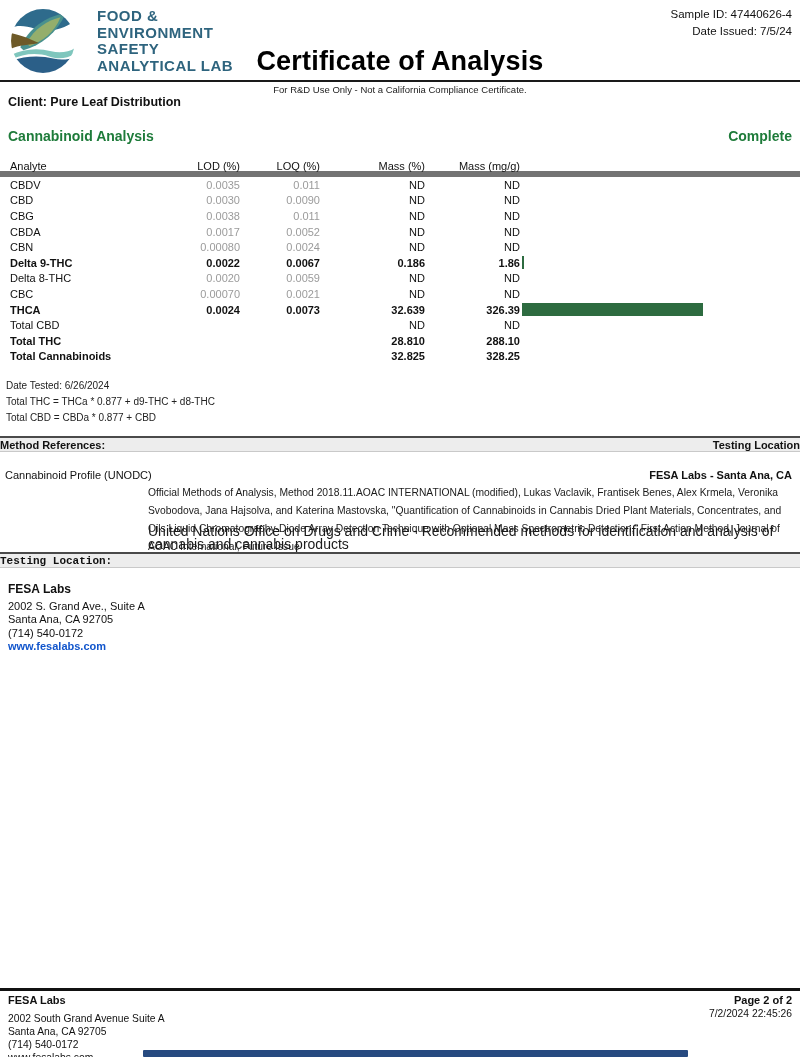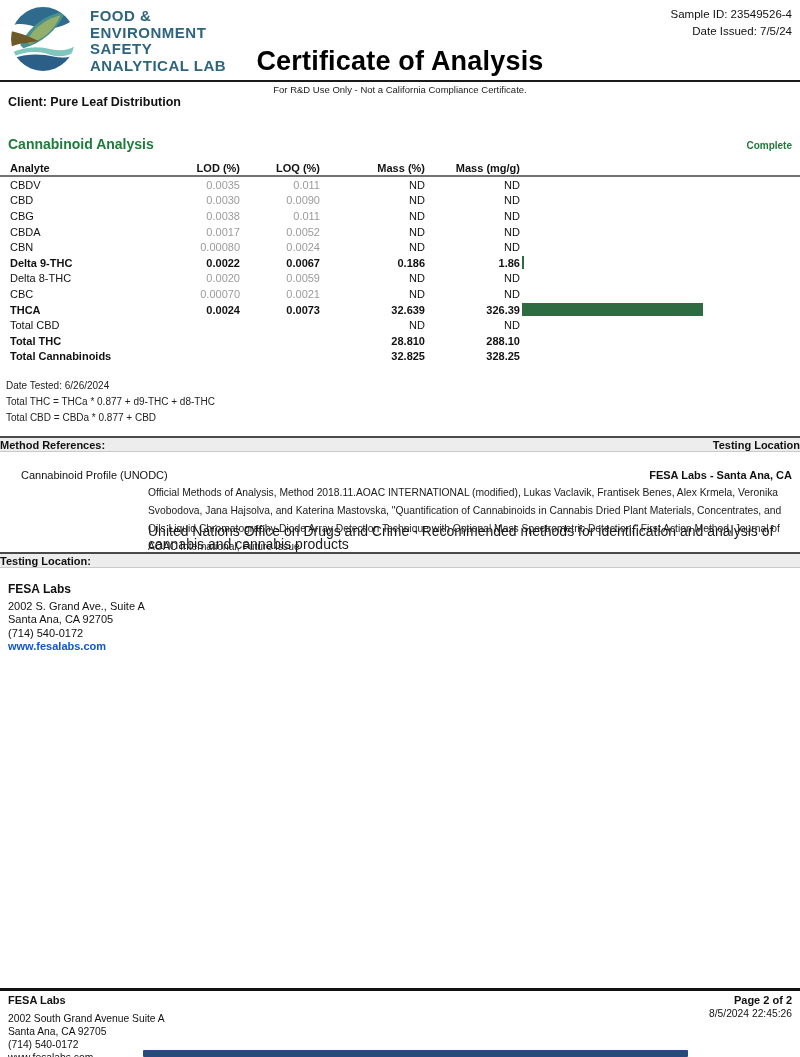--- a/index.html
+++ b/index.html
@@ -7,55 +7,55 @@
   body { font-family: "Liberation Sans", sans-serif; color: #111; }
   .page {
     position: relative;
     width: 800px;
     height: 1057px;
     margin: 0 auto;
     background: #fff;
     overflow: hidden;
   }
   
-  .logo-wrap { position: absolute; left: 10px; top: 4px; display: flex; align-items: center; }
+  .logo-wrap { position: absolute; left: 10px; top: 4px; display: flex; align-items: flex-end; gap: 7px; }
   .logo-circle { width: 66px; height: 66px; }
   .logo-text { margin-left: 14px; margin-top: 4px; color: #2e647e; font-weight: 600; font-size: 15px; line-height: 16.5px; letter-spacing: 0.5px; }
   .sample-meta { position: absolute; right: 8px; top: 6px; text-align: right; font-size: 11.5px; line-height: 17px; color: #111; }
   .coa-title { position: absolute; left: 0; right: 0; top: 46px; text-align: center; font-size: 27px; font-weight: bold; color: #000; letter-spacing: 0.2px; }
   .header-rule { position: absolute; left: 0; top: 80px; width: 800px; height: 2px; background: #1a1a1a; }
   .coa-subtitle { position: absolute; left: 0; right: 0; top: 84px; text-align: center; font-size: 9.5px; color: #222; }
   .client-line { position: absolute; left: 8px; top: 95px; font-size: 12.5px; font-weight: bold; }
   
-  .section-head { position: absolute; left: 8px; right: 8px; top: 136px; display: flex; justify-content: space-between; align-items: baseline; gap: 28px; }
+  .section-head { position: absolute; left: 8px; right: 8px; top: 128px; display: flex; justify-content: space-between; align-items: baseline; gap: 28px; }
   .section-title { font-size: 14px; font-weight: bold; }
-  .section-status { font-size: 10px; font-weight: bold; }
+  .section-status { font-size: 14px; font-weight: bold; }
   
   .cann-table { position: absolute; left: 0; top: 160px; width: 800px; }
   .t-row { display: flex; align-items: center; height: 15.6px; font-size: 11px; }
-  .t-head { height: 17px; font-weight: bold; border-bottom: 2px solid #737373; }
+  .t-head { height: 17px; font-weight: normal; border-bottom: 6px solid #737373; }
   .c-analyte { width: 190px; padding-left: 10px; text-align: left; }
   .c-lod { width: 50px; text-align: right; }
   .c-loq { width: 80px; text-align: right; }
   .c-masspct { width: 105px; text-align: right; }
   .c-massmg { width: 95px; text-align: right; }
   .c-bar { flex: 1; height: 100%; display: flex; align-items: center; padding-left: 2px; }
   .bar-fill { height: 13px; }
   .t-row .gray { color: #9b9b9b; }
   .t-row.bold .c-analyte, .t-row.bold .c-lod, .t-row.bold .c-loq,
   .t-row.bold .c-masspct, .t-row.bold .c-massmg { font-weight: bold; color: #111; }
   
   .notes { position: absolute; left: 6px; top: 378px; font-size: 10px; line-height: 15.5px; color: #222; }
   .notes div { margin-bottom: 0.5px; }
   
   .gray-bar { position: absolute; left: 0; width: 800px; height: 16px; background: #ededed; border-top: 2px solid #4a4a4a; border-bottom: 1px solid #c9c9c9; display: flex; justify-content: space-between; align-items: center; padding: 0 0; font-size: 11px; font-weight: bold; color: #111; }
   .bar-methods { top: 436px; }
-  .bar-testing { top: 552px; }
-  
-  .method-row { position: absolute; left: 21px; right: 8px; top: 469px; display: flex; justify-content: space-between; font-size: 11px; }
+  .bar-testing { top: 552px; font-family: Liberation Mono, monospace; }
+  
+  .method-row { position: absolute; left: 5px; right: 8px; top: 469px; display: flex; justify-content: space-between; font-size: 11px; }
   .method-right { font-weight: bold; }
   .method-para { position: absolute; left: 148px; top: 484px; width: 648px; font-size: 10.3px; line-height: 18px; color: #1a1a1a; }
   .method-para2 { position: absolute; left: 148px; top: 525px; width: 648px; font-size: 14px; line-height: 13px; color: #1a1a1a; }
   
   .loc-block { position: absolute; left: 8px; top: 583px; font-size: 11px; line-height: 13.5px; }
   .loc-name { font-size: 12px; font-weight: bold; margin-bottom: 3px; }
   .loc-link { color: #1155cc; font-weight: bold; }
   
   .footer-rule { position: absolute; left: 0; top: 988px; width: 800px; height: 3px; background: #111; }
   .footer-left { position: absolute; left: 8px; top: 994px; font-size: 10.3px; line-height: 13px; }
@@ -88,21 +88,21 @@
     </svg>
     <div class="logo-text" style="color: rgb(46, 100, 126);">
       <div>FOOD &amp;</div>
       <div>ENVIRONMENT</div>
       <div>SAFETY</div>
       <div>ANALYTICAL LAB</div>
     </div>
   </div>
 
   <div class="sample-meta">
-    <div>Sample ID: 23549526-4</div>
+    <div>Sample ID: 47440626-4</div>
     <div>Date Issued: 7/5/24</div>
   </div>
 
   <div class="coa-title">Certificate of Analysis</div>
   <div class="header-rule"></div>
   <div class="coa-subtitle">For R&amp;D Use Only - Not a California Compliance Certificate.</div>
   <div class="client-line">Client: Pure Leaf Distribution</div>
 
   <div class="section-head">
     <span class="section-title green-text" style="color: rgb(30, 123, 58);">Cannabinoid Analysis</span>
@@ -256,18 +256,18 @@
   <div class="footer-rule"></div>
   <div class="footer-left">
     <div class="footer-name">FESA Labs</div>
     <div>2002 South Grand Avenue Suite A</div>
     <div>Santa Ana, CA 92705</div>
     <div>(714) 540-0172</div>
     <div>www.fesalabs.com</div>
   </div>
   <div class="footer-right">
     <div class="footer-page">Page 2 of 2</div>
-    <div>8/5/2024 22:45:26</div>
+    <div>7/2/2024 22:45:26</div>
   </div>
 
   <div class="bottom-scrollbar" style="background: rgb(39, 74, 128);"></div>
 
 </div>
 
 </body></html>

